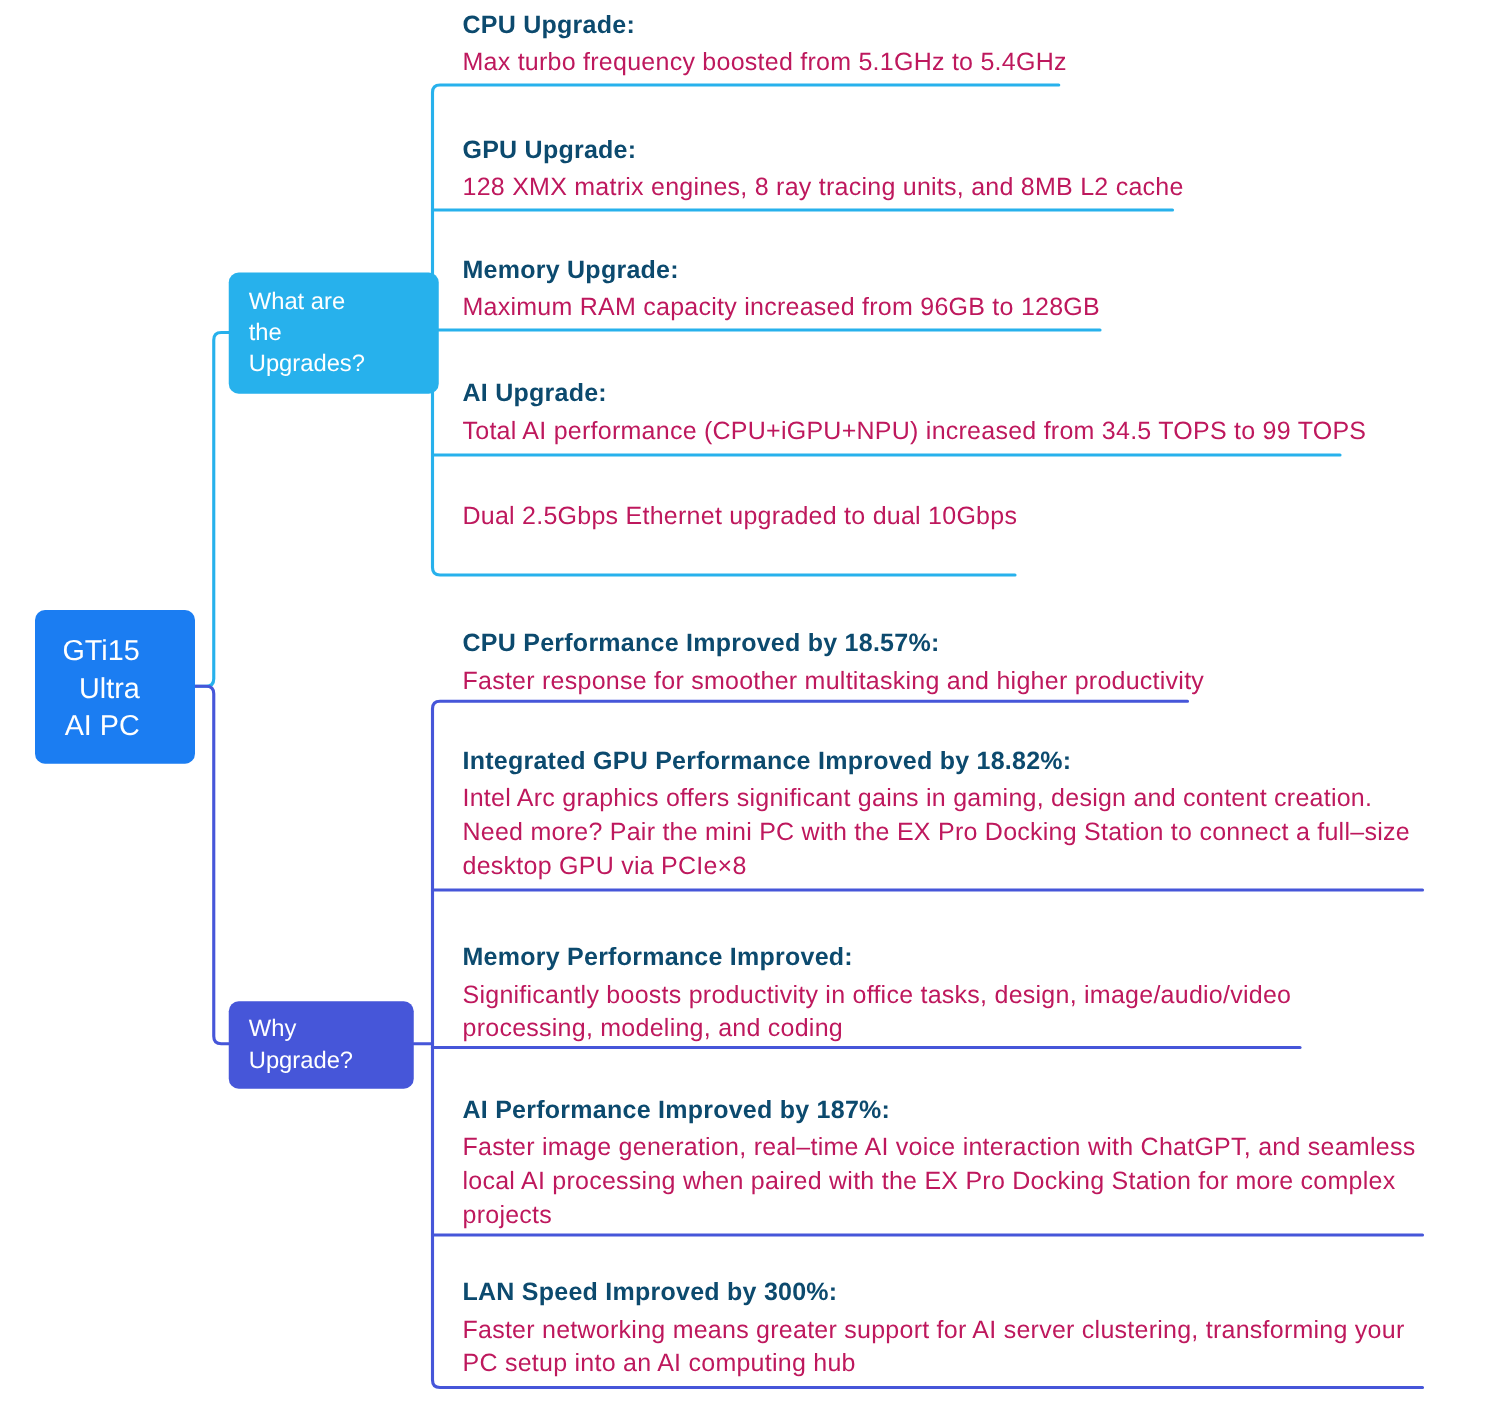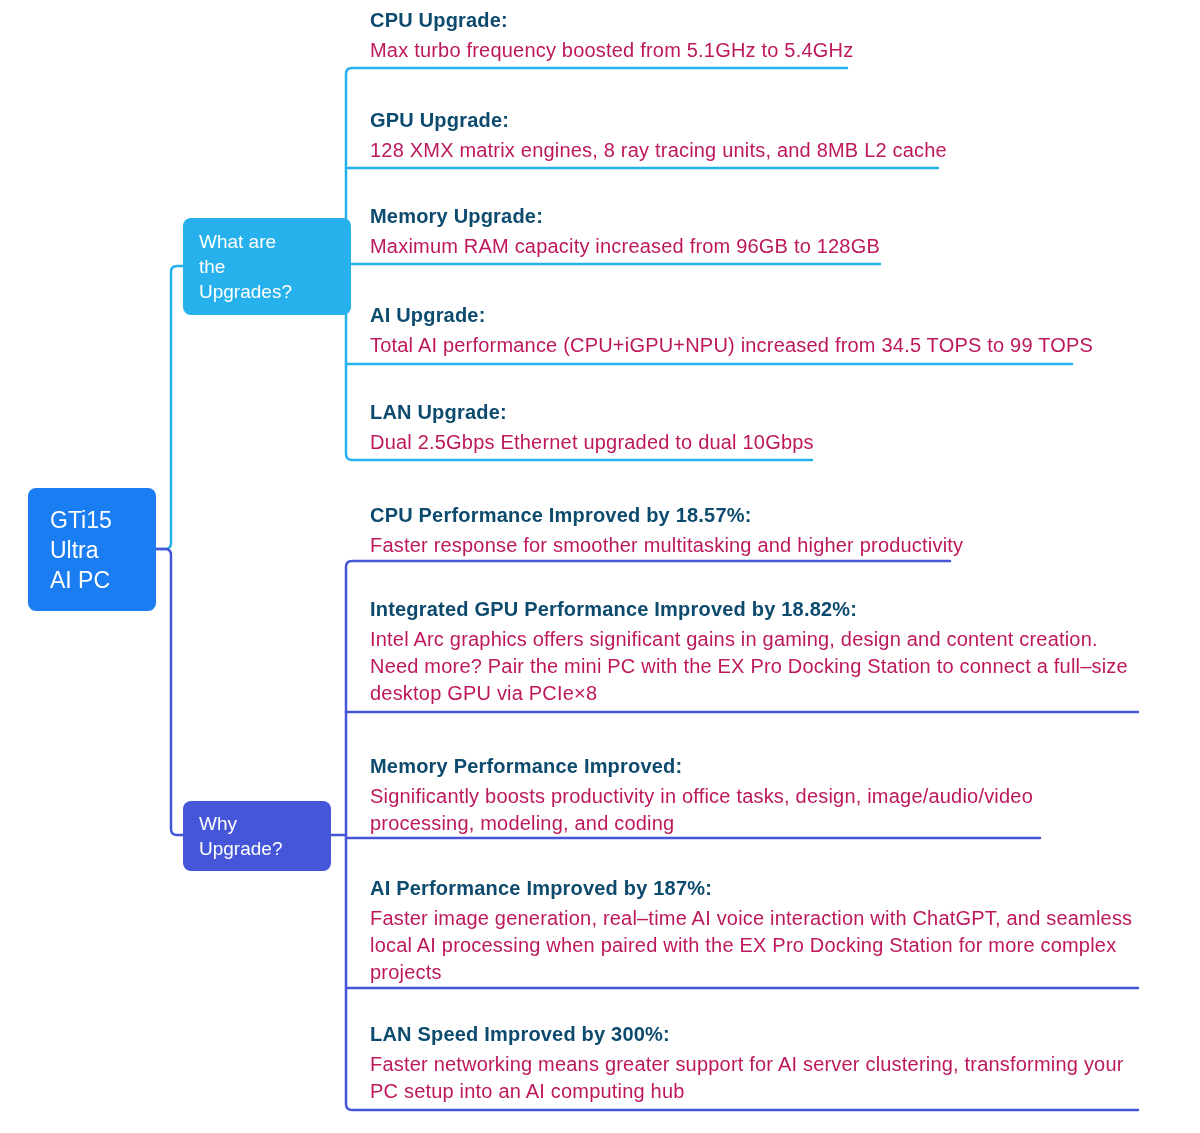--- a/index.html
+++ b/index.html
@@ -18,21 +18,21 @@
     border-radius:8px;
     color:#ffffff;
     display:flex;align-items:center;
     box-sizing:border-box;
   }
   .node .label{white-space:pre-line;}
   .node.root{
     left:28px;top:488px;width:128px;height:123px;
     background:#1b7df2;
     padding-left:22px;
-    font-size:23px;line-height:30px;font-weight:400;
+    font-size:23px;line-height:30px;font-weight:400;text-align:right;
   }
   .node.b1{
     left:183px;top:218px;width:168px;height:97px;
     background:#27b1ec;
     padding-left:16px;
     font-size:19px;line-height:25px;
   }
   .node.b2{
     left:183px;top:801px;width:148px;height:70px;
     background:#4656d9;
@@ -101,21 +101,20 @@
   </div>
   <div class="item" style="top:204px">
     <div class="item-title">Memory Upgrade:</div>
     <div class="item-desc">Maximum RAM capacity increased from 96GB to 128GB</div>
   </div>
   <div class="item" style="top:303px">
     <div class="item-title">AI Upgrade:</div>
     <div class="item-desc">Total AI performance (CPU+iGPU+NPU) increased from 34.5 TOPS to 99 TOPS</div>
   </div>
   <div class="item" style="top:400px">
-    <div class="item-title">LAN Upgrade:</div>
     <div class="item-desc">Dual 2.5Gbps Ethernet upgraded to dual 10Gbps</div>
   </div>
 
   <div class="item" style="top:503px">
     <div class="item-title">CPU Performance Improved by 18.57%:</div>
     <div class="item-desc">Faster response for smoother multitasking and higher productivity</div>
   </div>
   <div class="item" style="top:597px">
     <div class="item-title">Integrated GPU Performance Improved by 18.82%:</div>
     <div class="item-desc">Intel Arc graphics offers significant gains in gaming, design and content creation.

